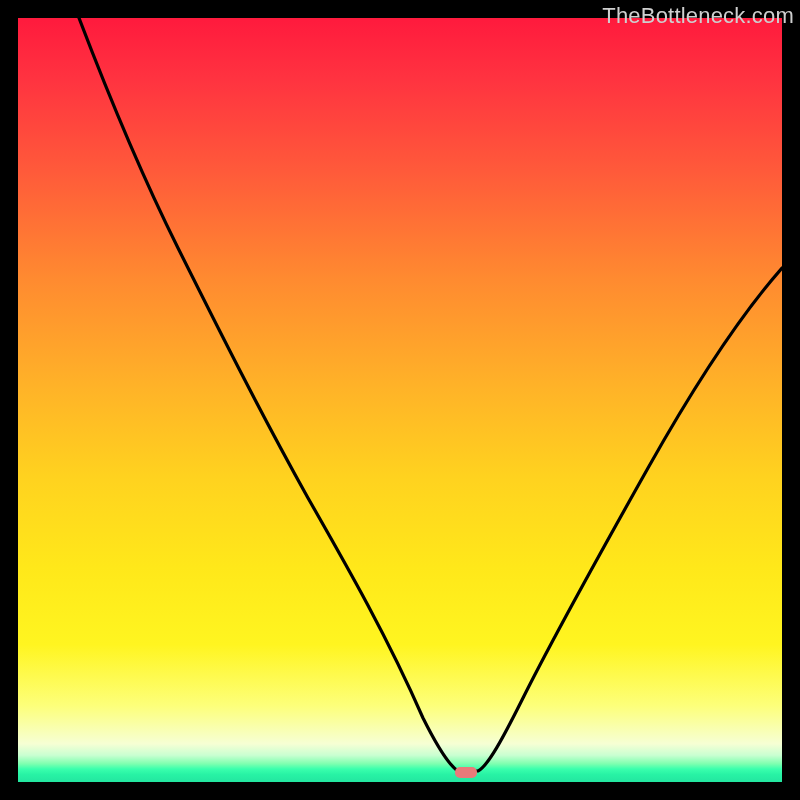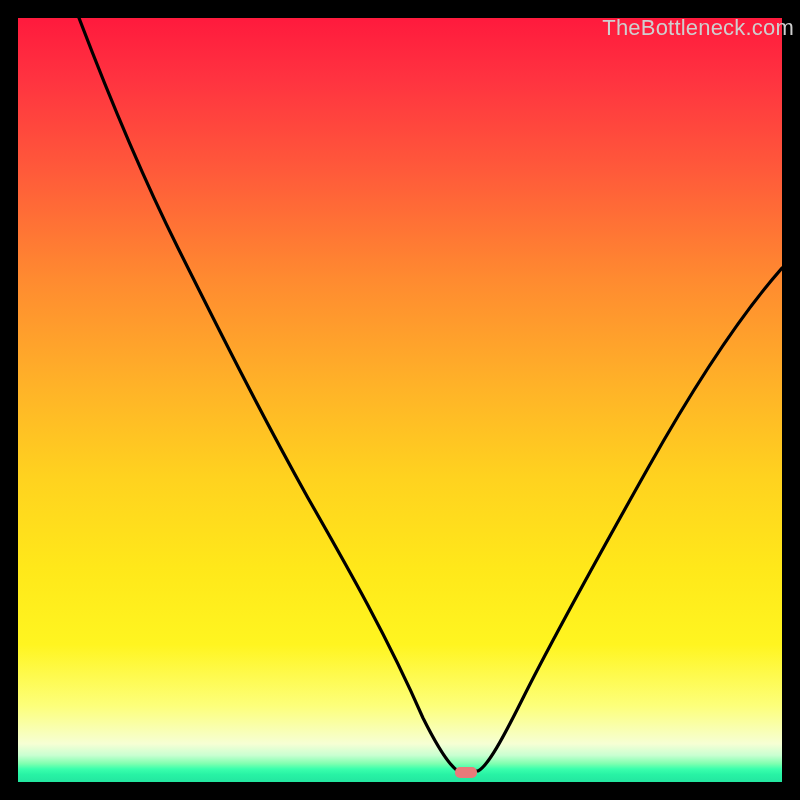--- a/index.html
+++ b/index.html
@@ -51,21 +51,21 @@
   height: 764px;
   pointer-events: none;
 }
 .marker {
   position: absolute;
   background: #e97a7a;
   border-radius: 5px;
 }
 .watermark {
   position: absolute;
-  top: 15px;
+  top: 3px;
   right: 6px;
   color: #cfcfcf;
   font-size: 22px;
   letter-spacing: 0.2px;
   font-weight: 500;
 }
 </style>
 </head>
 <body>
 

